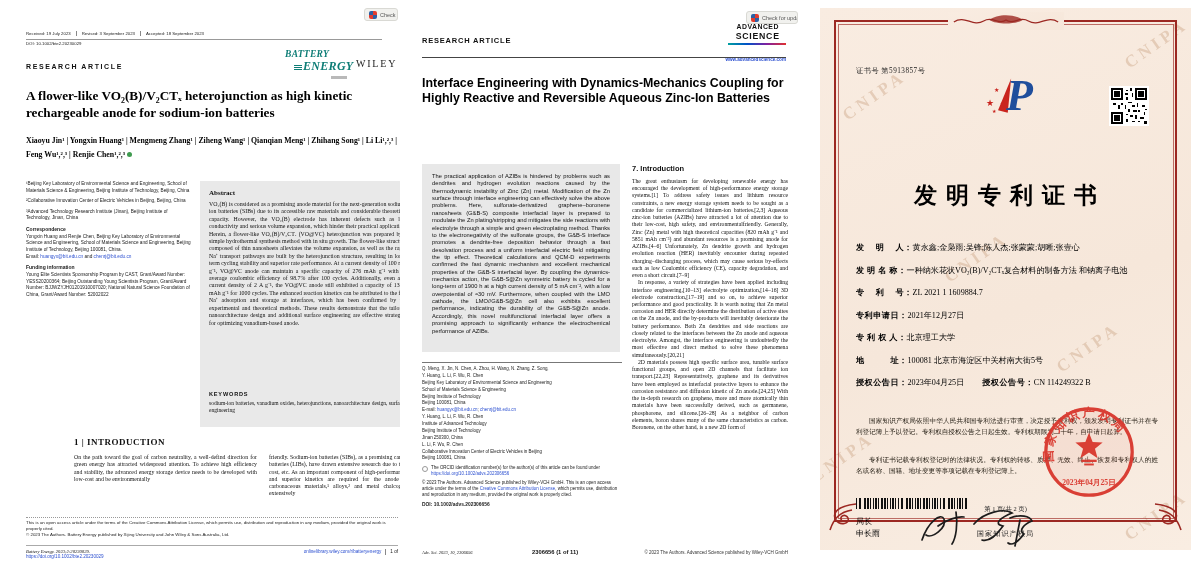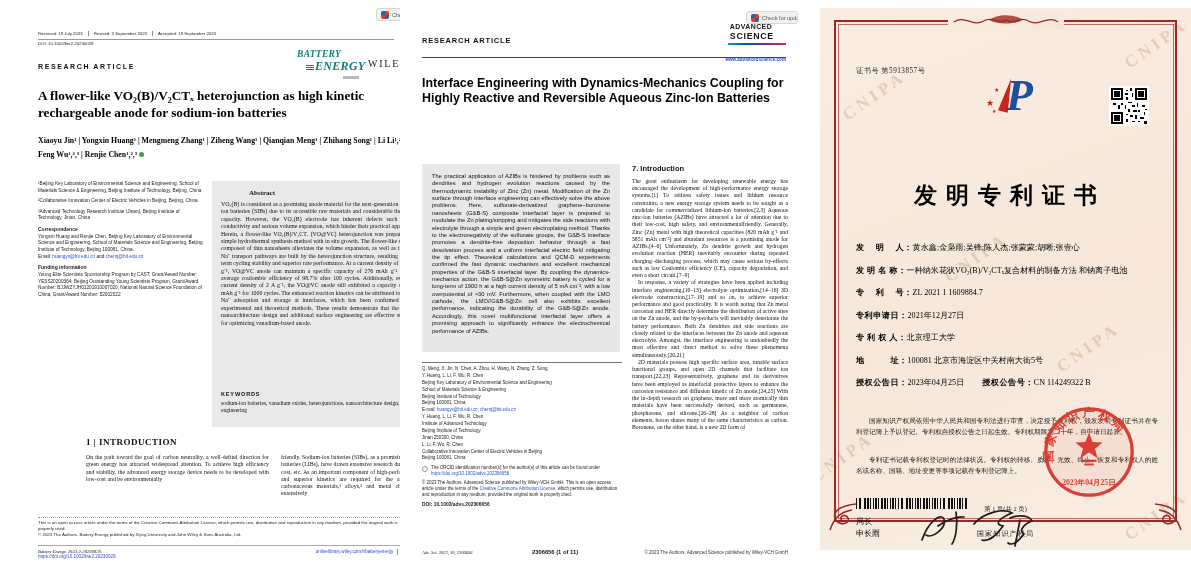--- a/index.html
+++ b/index.html
@@ -9,21 +9,21 @@
   .just { text-align:justify; }
   .blue { color:#2b4fd0; }
   .check-badge { position:absolute; display:flex; align-items:center; gap:3px;
                  background:#f1f1ee; border:1px solid #d9d9d4; border-radius:3px;
                  height:13px; padding:0 4px; overflow:hidden; cursor:pointer; }
   .cm-icon { width:8px; height:8px; border-radius:2px; flex:0 0 auto;
              background:conic-gradient(#e23b2e 0 25%, #2b5fa3 25% 50%, #e23b2e 50% 75%, #2b5fa3 75%); }
   .cm-text { font-size:5.5px; color:#555; white-space:nowrap; }
 
   
-  .paper-left { position:absolute; left:16px; top:0; width:484px; height:578px; background:#fff; overflow:hidden; }
+  .paper-left { position:absolute; left:4px; top:0; width:484px; height:578px; background:#fff; overflow:hidden; }
   .bl-meta { position:absolute; left:22px; top:31px; width:356px; font-size:4.3px; color:#222;
              border-bottom:0.5px solid #999; padding-bottom:2.5px; }
   .bl-meta .sep { display:inline-block; width:0; border-left:0.5px solid #888; height:5px; margin:0 5px; vertical-align:middle;}
   .bl-doi { position:absolute; left:22px; top:41px; font-size:4.3px; color:#222; }
   .bl-ra { position:absolute; left:22px; top:63px; font-size:7px; font-weight:bold; letter-spacing:1.6px; color:#111; }
   .be-logo { position:absolute; left:281px; top:49px; width:120px; }
   .be-l1 { font-family:"Liberation Serif", serif; font-style:italic; font-weight:bold; color:#0e7d76; font-size:9.5px; letter-spacing:0.3px; }
   .be-l2 { font-family:"Liberation Serif", serif; font-style:italic; font-weight:bold; color:#0e7d76; font-size:12px; margin-left:9px; letter-spacing:0.3px; }
   .be-hatch { display:inline-block; width:8px; height:6px; margin-right:1px;
               background:repeating-linear-gradient(0deg,#0e7d76 0 0.8px,transparent 0.8px 2px); }
@@ -33,40 +33,40 @@
   .bl-title { position:absolute; left:22px; top:88px; width:372px; font-family:"Liberation Serif", serif;
               font-weight:bold; font-size:13.2px; line-height:1.25; color:#000; }
   .bl-authors { position:absolute; left:22px; top:134px; width:374px; font-family:"Liberation Serif", serif;
                 font-weight:bold; font-size:7.8px; line-height:1.75; color:#000; }
   .orcid-dot { display:inline-block; width:5px; height:5px; border-radius:50%; background:#3f9b4f; margin-left:2px; }
   .bl-cols { position:absolute; left:22px; top:181px; width:390px; height:246px; display:flex; gap:8px; overflow:hidden; }
   .bl-side { width:166px; flex:0 0 auto; font-size:4.7px; line-height:1.4; color:#1a1a1a; }
   .bl-side p { margin-bottom:4px; }
   .bl-side .hd { font-weight:bold; font-size:5px; margin-bottom:1px; }
   .bl-absbox { width:216px; flex:0 0 auto; background:#e9e9e9; padding:8px 9px; }
-  .bl-absbox h3 { font-family:"Liberation Serif", serif; font-size:7px; font-weight:bold; margin-bottom:4px;margin-left:28px; }
+  .bl-absbox h3 { font-family:"Liberation Serif", serif; font-size:7px; font-weight:bold; margin-bottom:4px; }
   .bl-abstext { font-family:"Liberation Serif", serif; font-size:5.85px; line-height:1.27; color:#111; }
   .bl-kwbox { position:absolute; left:196px; top:385px; width:216px; background:#e9e9e9; padding:6px 9px; height:37px; overflow:hidden; }
   .bl-kwbox h3 { font-size:5.6px; font-weight:bold; letter-spacing:0.8px; margin-bottom:3px; }
   .bl-kwtext { font-family:"Liberation Serif", serif; font-size:5.5px; line-height:1.3; }
   .bl-intro { position:absolute; left:22px; top:437px; width:378px;margin-left:48px; }
   .bl-intro h2 { font-family:"Liberation Serif", serif; font-size:9px; font-weight:bold; letter-spacing:0.5px; margin-bottom:7px; }
   .bl-introcols { display:flex; gap:12px; }
   .bl-introcols > div { width:183px; font-family:"Liberation Serif", serif; font-size:5.8px; line-height:1.26; }
   .bl-license { position:absolute; left:22px; top:517px; width:372px; border-top:0.5px dotted #999; padding-top:2px;
                 font-size:4.4px; line-height:1.35; color:#222; }
   .bl-footer { position:absolute; left:22px; top:545px; width:372px; border-top:0.5px solid #aaa; padding-top:3px;
                display:flex; justify-content:space-between; font-size:4.6px; }
   .bl-footer .it { font-style:italic; font-family:"Liberation Serif", serif; }
   .bl-footer .fsep { display:inline-block; border-left:0.5px solid #888; height:6px; margin:0 4px; vertical-align:middle; }
 
   
   .paper-mid { position:absolute; left:400px; top:0; width:400px; height:578px; background:#fff; overflow:hidden; }
   .as-ra { position:absolute; left:22px; top:36px; font-size:7.5px; font-weight:bold; letter-spacing:0.8px; }
-  .as-logo { position:absolute; right:14px; top:22px; text-align:left; }
+  .as-logo { position:absolute; right:14px; top:22px; text-align:center; }
   .as-l1 { font-size:7.5px; font-weight:bold; letter-spacing:0.5px; transform:scaleX(0.92); transform-origin:right; }
   .as-l2 { font-size:9.5px; font-weight:bold; letter-spacing:0.8px; transform:scaleX(0.92); transform-origin:right; margin-top:-1px; }
   .as-grad { width:58px; height:2.5px; margin:1.5px 0 2px auto;
              background:linear-gradient(90deg,#00a0a0,#0050c8,#8020a0,#e03030); }
   .as-url { font-size:4.6px; font-weight:bold; }
   .as-rule { position:absolute; left:22px; top:57px; width:364px; border-top:1px solid #444; }
   .as-title { position:absolute; left:22px; top:66px; width:366px; font-size:12.4px; font-weight:bold; line-height:1.18; color:#000;margin-top:10px; }
   .as-authors { position:absolute; left:22px; top:113px; width:340px; font-family:"Liberation Serif", serif;
                 font-style:italic; font-size:7.4px; line-height:1.5; }
   .as-cols { position:absolute; left:22px; top:164px; width:366px; display:flex; gap:12px; }

